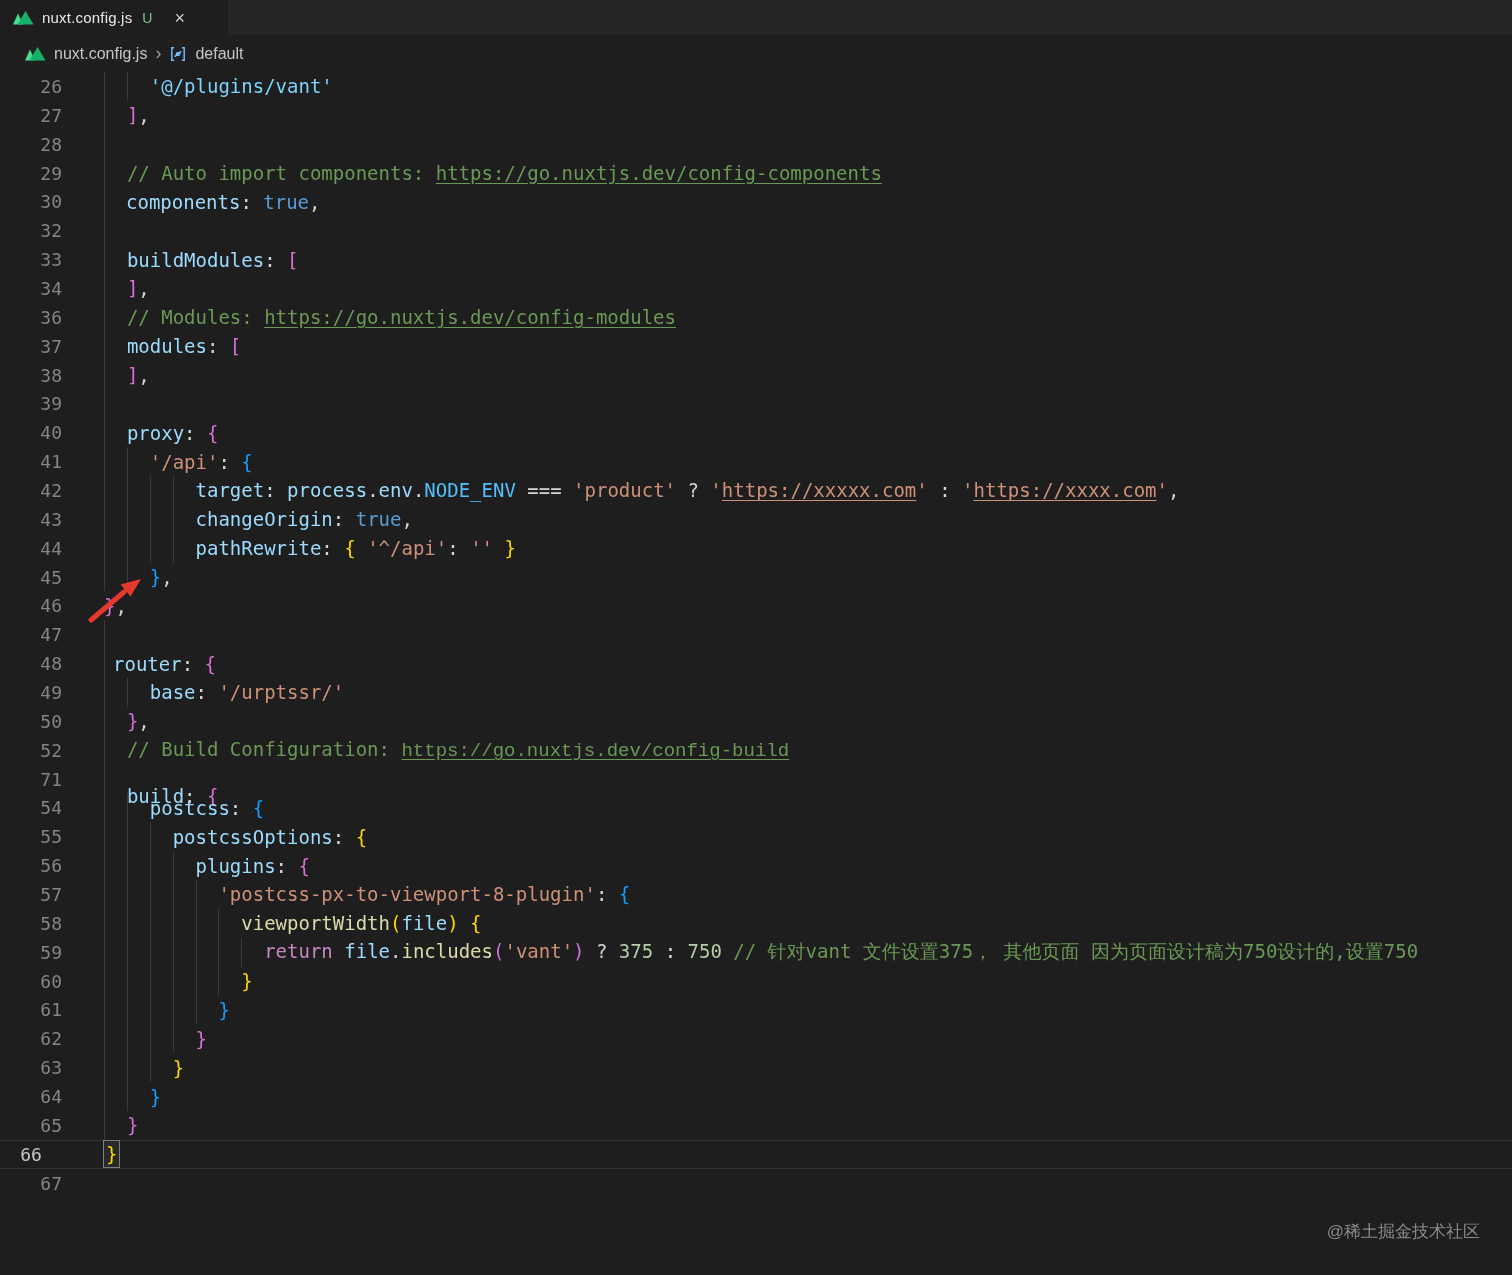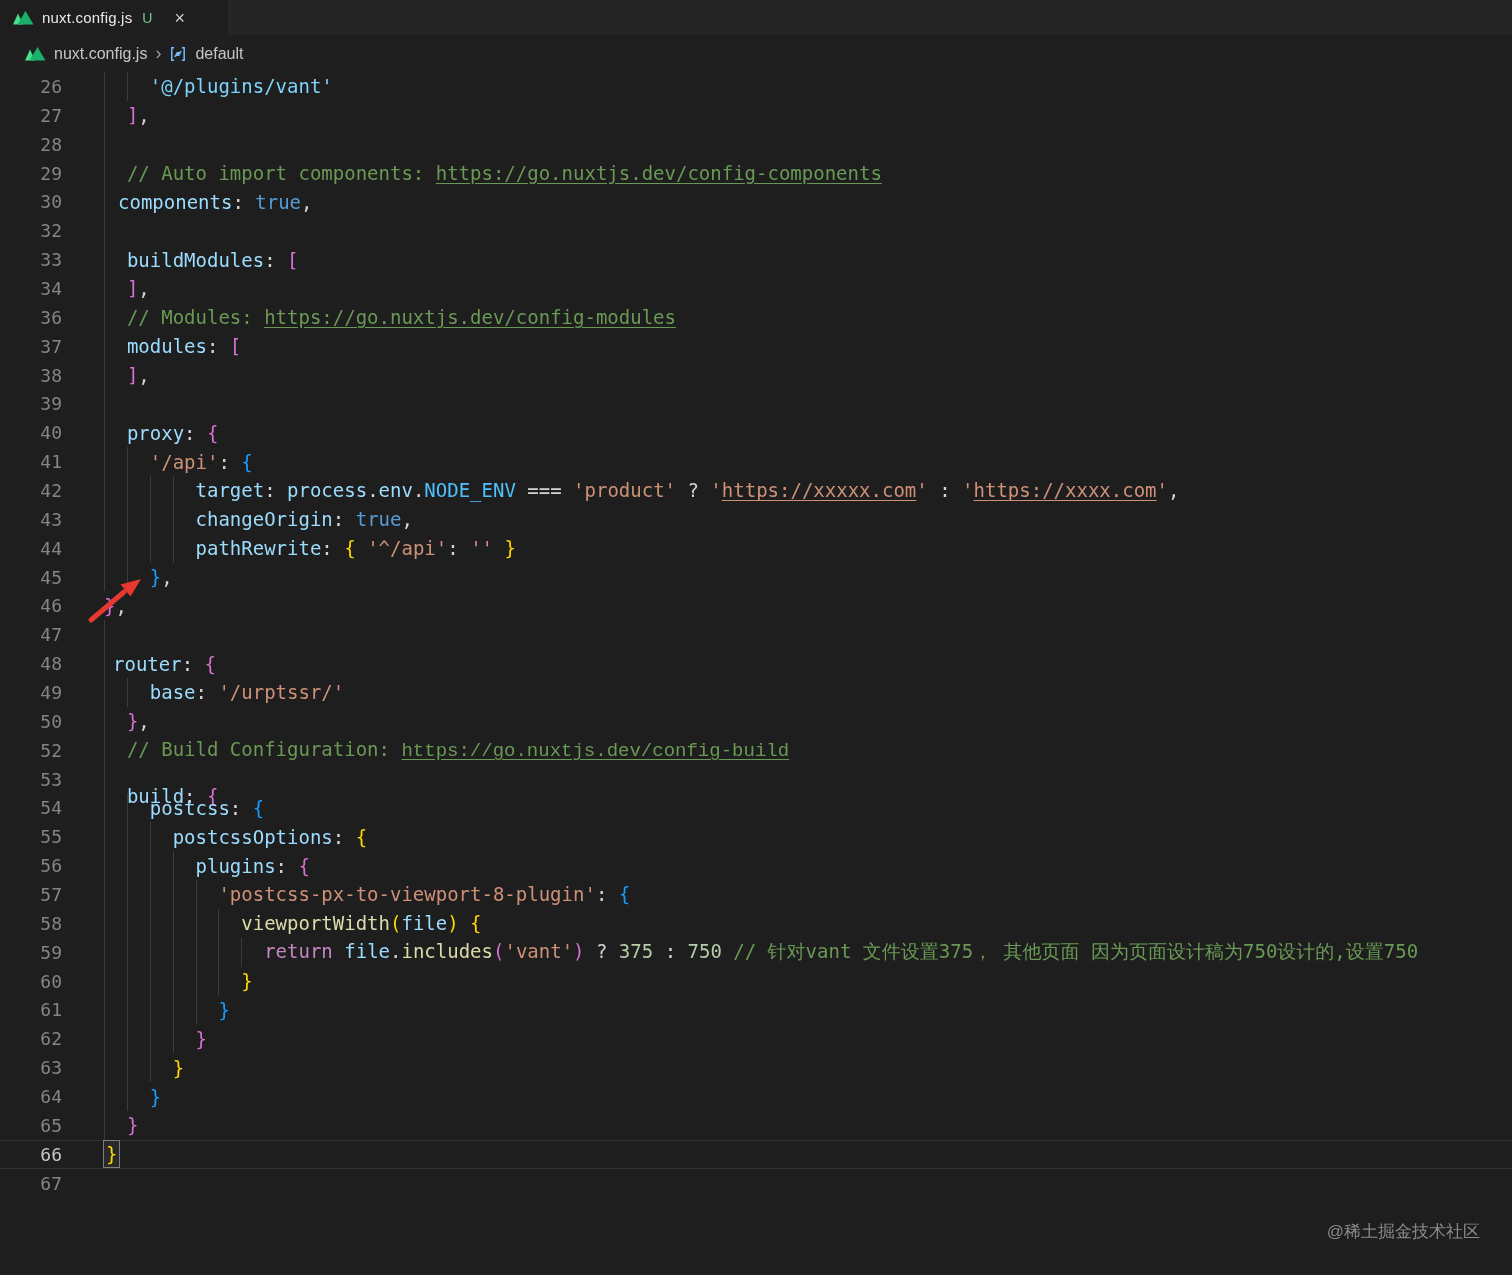--- a/index.html
+++ b/index.html
@@ -21,21 +21,21 @@
                  font-family:"Liberation Sans", sans-serif; font-size:16px; color:#c5c5c5; }
   .crumb-sep { color:#9d9d9d; font-size:18px; }
   .symbol-icon { display:flex; align-items:center; }
 
   
   .editor { position:relative; height:1203px; background:#1e1e1e; }
   .code-line { display:flex; height:28.87px; position:relative; align-items:center; }
   .code-line.active { border-top:1px solid #333333; border-bottom:1px solid #333333; }
   .gutter { width:104px; padding-right:42px; text-align:right; flex:none;
             color:#858585; font-size:18px; }
-  .code-line.active .gutter { color:#c6c6c6; }
+  .code-line.active .gutter { color:#c6c6c6;text-align:center; }
   .line-content { position:relative; flex:1; height:100%; display:flex; align-items:center;
                   font-size:19px; white-space:pre; color:#d4d4d4; }
   .guide { position:absolute; top:0; bottom:0; width:1px; background:#3b3b3b; }
   .tok-u { text-decoration:underline; text-underline-offset:3px; }
   .tok-m { outline:1px solid #7e7e7e; padding:2px 2px; background:rgba(120,120,120,.12); }
 
   
   .arrow-svg { position:absolute; left:84px; top:497px; pointer-events:none; }
   .watermark { position:absolute; top:1148px; right:32px;
                font-family:"Liberation Sans", sans-serif; font-size:17px; color:#8a8a8a; }
@@ -90,21 +90,21 @@
       <div class="code-line">
         <div class="gutter">28</div>
         <div class="line-content"><span class="guide" style="left: 0px;"></span><span style="padding-left: 0px;"></span></div>
       </div>
       <div class="code-line">
         <div class="gutter">29</div>
         <div class="line-content"><span class="guide" style="left: 0px;"></span><span style="padding-left: 22.88px;"><span style="color: rgb(106, 153, 85);">// Auto import components: </span><span class="tok-u" style="color: rgb(106, 153, 85);">https://go.nuxtjs.dev/config-components</span></span></div>
       </div>
       <div class="code-line">
         <div class="gutter">30</div>
-        <div class="line-content"><span class="guide" style="left: 0px;"></span><span style="padding-left: 14px;"><span style="color: rgb(156, 220, 254);">components</span><span style="color: rgb(212, 212, 212);">: </span><span style="color: rgb(86, 156, 214);">true</span><span style="color: rgb(212, 212, 212);">,</span></span></div>
+        <div class="line-content"><span class="guide" style="left: 0px;"></span><span style="padding-left: 22px;"><span style="color: rgb(156, 220, 254);">components</span><span style="color: rgb(212, 212, 212);">: </span><span style="color: rgb(86, 156, 214);">true</span><span style="color: rgb(212, 212, 212);">,</span></span></div>
       </div>
       <div class="code-line">
         <div class="gutter">32</div>
         <div class="line-content"><span class="guide" style="left: 0px;"></span></div>
       </div>
       <div class="code-line">
         <div class="gutter">33</div>
         <div class="line-content"><span class="guide" style="left: 0px;"></span><span style="padding-left: 22.88px;"><span style="color: rgb(156, 220, 254);">buildModules</span><span style="color: rgb(212, 212, 212);">: </span><span style="color: rgb(218, 112, 214);">[</span></span></div>
       </div>
       <div class="code-line">
@@ -169,21 +169,21 @@
       </div>
       <div class="code-line">
         <div class="gutter">50</div>
         <div class="line-content"><span class="guide" style="left: 0px;"></span><span style="padding-left: 22.88px;"><span style="color: rgb(218, 112, 214);">}</span><span style="color: rgb(212, 212, 212);">,</span></span></div>
       </div>
       <div class="code-line">
         <div class="gutter">52</div>
         <div class="line-content"><span class="guide" style="left: 0px;"></span><span style="padding-left: 22.88px;"><span style="color: rgb(106, 153, 85);">// Build Configuration: </span><span class="tok-u" style="color: rgb(106, 153, 85); font-family: Liberation Mono, monospace;">https://go.nuxtjs.dev/config-build</span></span></div>
       </div>
       <div class="code-line">
-        <div class="gutter">53</div>
+        <div class="gutter">71</div>
         <div class="line-content"><span class="guide" style="left: 0px;"></span><span style="padding-left: 22.88px; margin-top: 34px;"><span style="color: rgb(156, 220, 254);">build</span><span style="color: rgb(212, 212, 212);">: </span><span style="color: rgb(218, 112, 214);">{</span></span></div>
       </div>
       <div class="code-line">
         <div class="gutter">54</div>
         <div class="line-content"><span class="guide" style="left: 0px;"></span><span class="guide" style="left: 22.88px;"></span><span style="padding-left: 45.76px;"><span style="color: rgb(156, 220, 254);">postcss</span><span style="color: rgb(212, 212, 212);">: </span><span style="color: rgb(23, 159, 255);">{</span></span></div>
       </div>
       <div class="code-line">
         <div class="gutter">55</div>
         <div class="line-content"><span class="guide" style="left: 0px;"></span><span class="guide" style="left: 22.88px;"></span><span class="guide" style="left: 45.76px;"></span><span style="padding-left: 68.64px;"><span style="color: rgb(156, 220, 254);">postcssOptions</span><span style="color: rgb(212, 212, 212);">: </span><span style="color: rgb(255, 215, 0);">{</span></span></div>
       </div>

